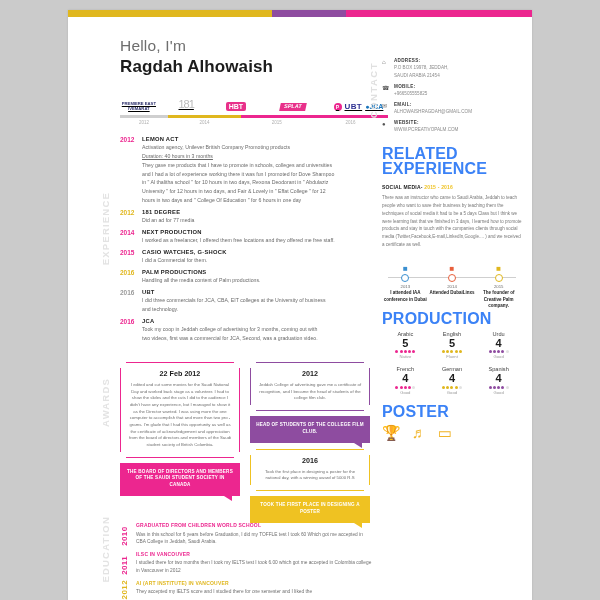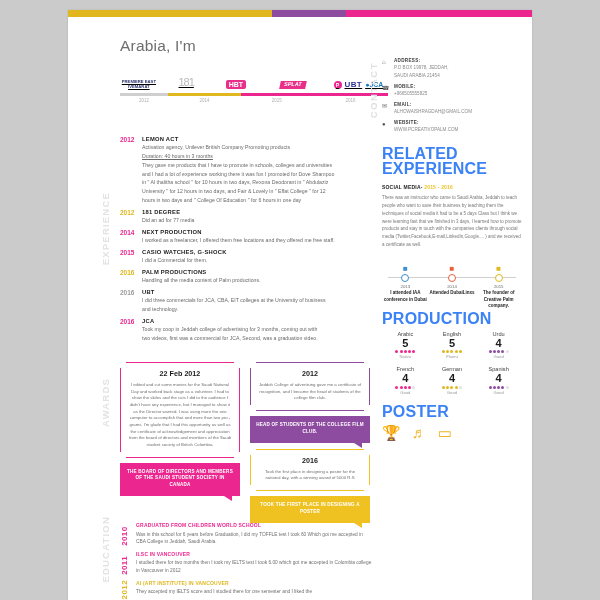--- a/index.html
+++ b/index.html
@@ -127,21 +127,22 @@
 
 <div class="page">
 
   <div class="topbar">
     <div class="seg" style="background:#e0b71e;width:44%"></div>
     <div class="seg" style="background:#8e4ca0;width:16%"></div>
     <div class="seg" style="background:#ec268f;width:40%"></div>
   </div>
 
   <div class="header">
-    <div class="hello">Arabia, I'm</div>
+    <div class="hello">Hello, I'm</div>
+    <div class="name">Ragdah Alhowaish</div>
   </div>
 
   <div class="logostrip">
     <div class="logorow">
       <div class="logo l1">PREMIERE EAST<br>IVEMARAT</div>
       <div class="logo l2">181</div>
       <div class="logo l3"><span class="hbtbox">HBT</span></div>
       <div class="logo l4"><span class="splat">SPLAT</span></div>
       <div class="logo l5">
         <span class="circp">P</span>

